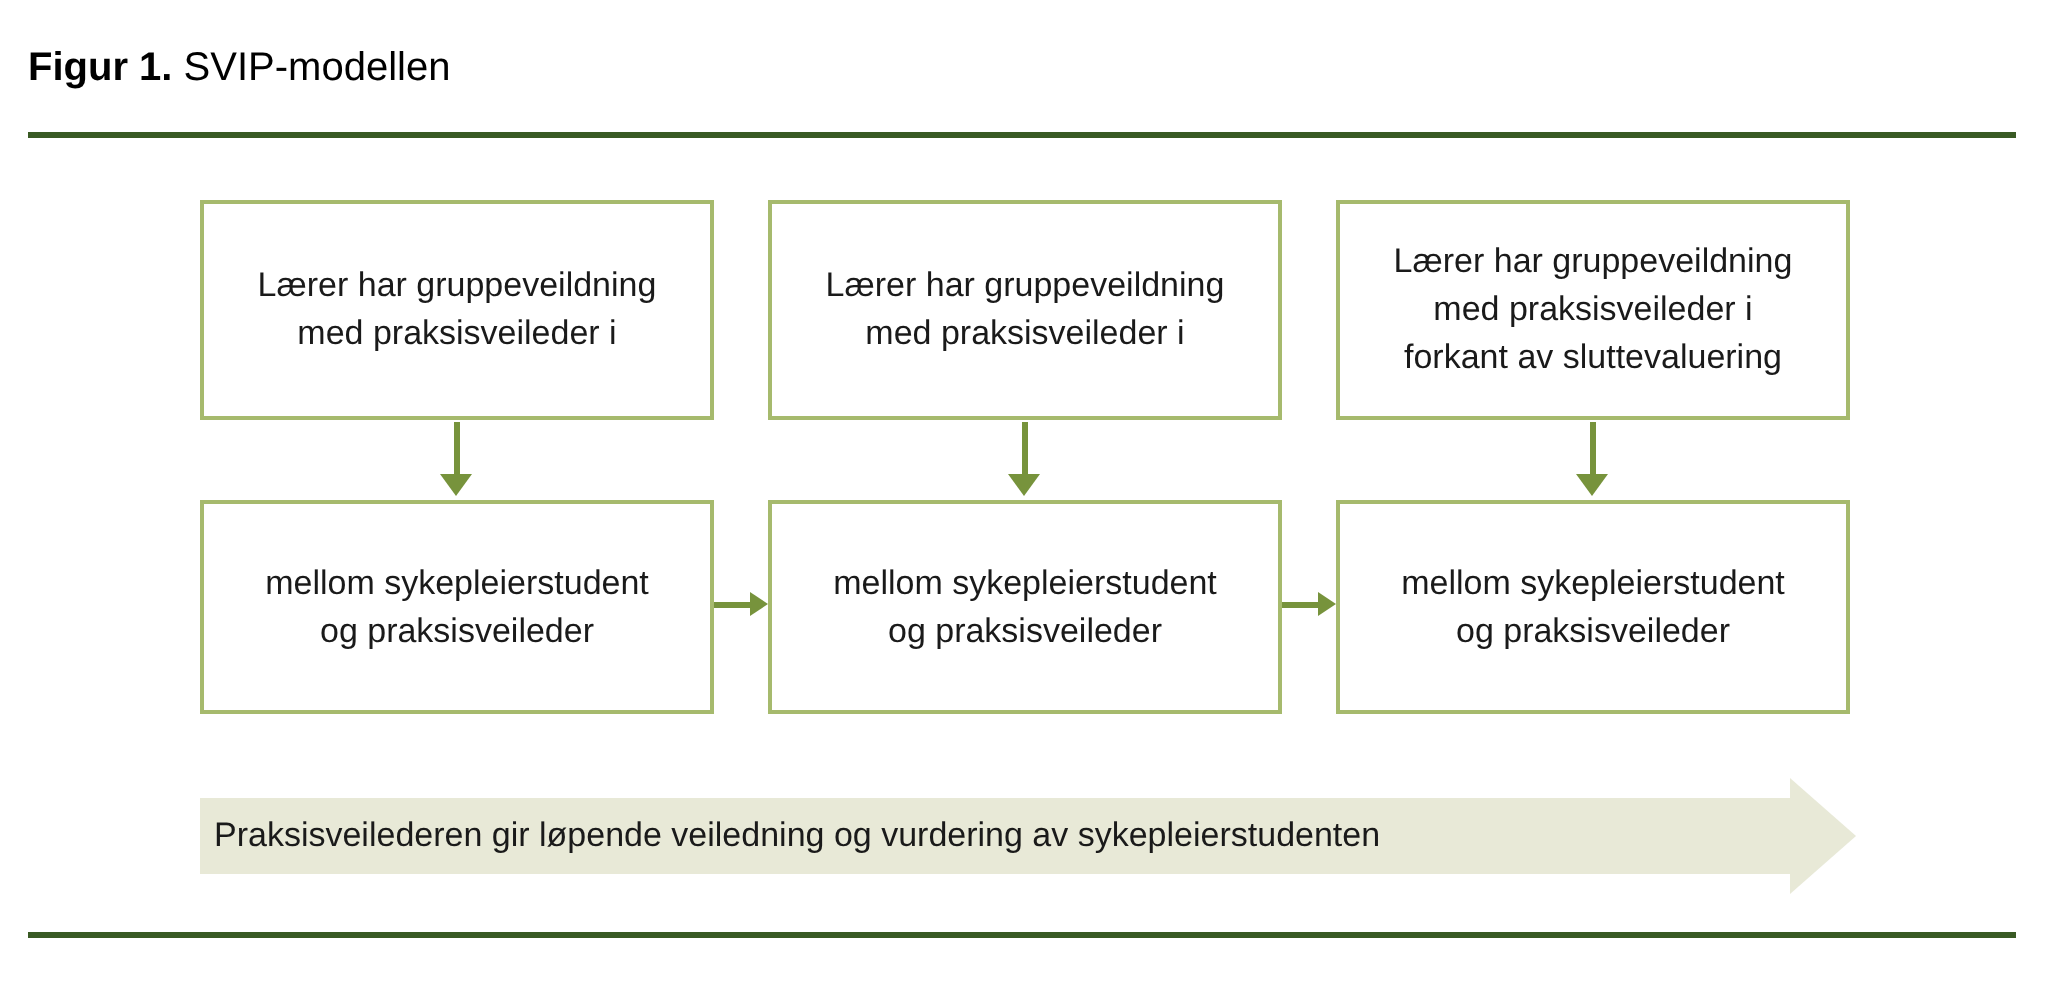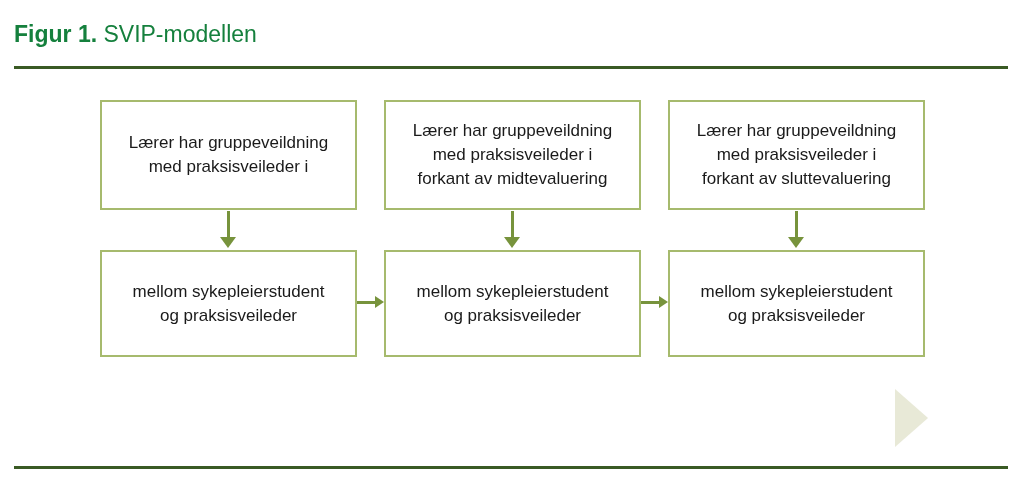--- a/index.html
+++ b/index.html
@@ -13,21 +13,21 @@
   html,body{background:#ffffff;}
   body{font-family:"Liberation Sans", sans-serif;color:var(--text-color);}
   .canvas{
     position:relative;
     width:1024px;height:494px;
     background:#ffffff;
     overflow:hidden;
   }
   .figure-title{
     position:absolute;left:14px;top:22px;
-    font-size:23px;line-height:24px;color:#15803d;
+    font-size:20px;line-height:24px;color:#000000;
     white-space:nowrap;
   }
   .figure-title .bold{font-weight:bold;}
   .rule{
     position:absolute;left:14px;width:994px;height:3px;
     background:var(--rule-green);
   }
   .rule.top{top:66px;}
   .rule.bottom{top:466px;}
 
@@ -93,21 +93,20 @@
 
   <div class="rule top"></div>
 
   <div class="flow-box row1 col1">
     <div>Lærer har gruppeveildning</div>
     <div>med praksisveileder i</div>
   </div>
   <div class="flow-box row1 col2">
     <div>Lærer har gruppeveildning</div>
     <div>med praksisveileder i</div>
-    <div>forkant av midtevaluering</div>
   </div>
   <div class="flow-box row1 col3">
     <div>Lærer har gruppeveildning</div>
     <div>med praksisveileder i</div>
     <div>forkant av sluttevaluering</div>
   </div>
 
   <div class="v-stem" style="left:227px;"></div>
   <div class="v-head" style="left:220px;"></div>
   <div class="v-stem" style="left:511px;"></div>
@@ -126,17 +125,20 @@
   <div class="flow-box row2 col3">
     <div>mellom sykepleierstudent</div>
     <div>og praksisveileder</div>
   </div>
 
   <div class="h-stem" style="left:357px;"></div>
   <div class="h-head" style="left:375px;"></div>
   <div class="h-stem" style="left:641px;"></div>
   <div class="h-head" style="left:659px;"></div>
 
+  <div class="band-body">
+    <span>Praksisveilederen gir løpende veiledning og vurdering av sykepleierstudenten</span>
+  </div>
   <div class="band-head"></div>
 
   <div class="rule bottom"></div>
 
 </div>
 
 </body></html>

